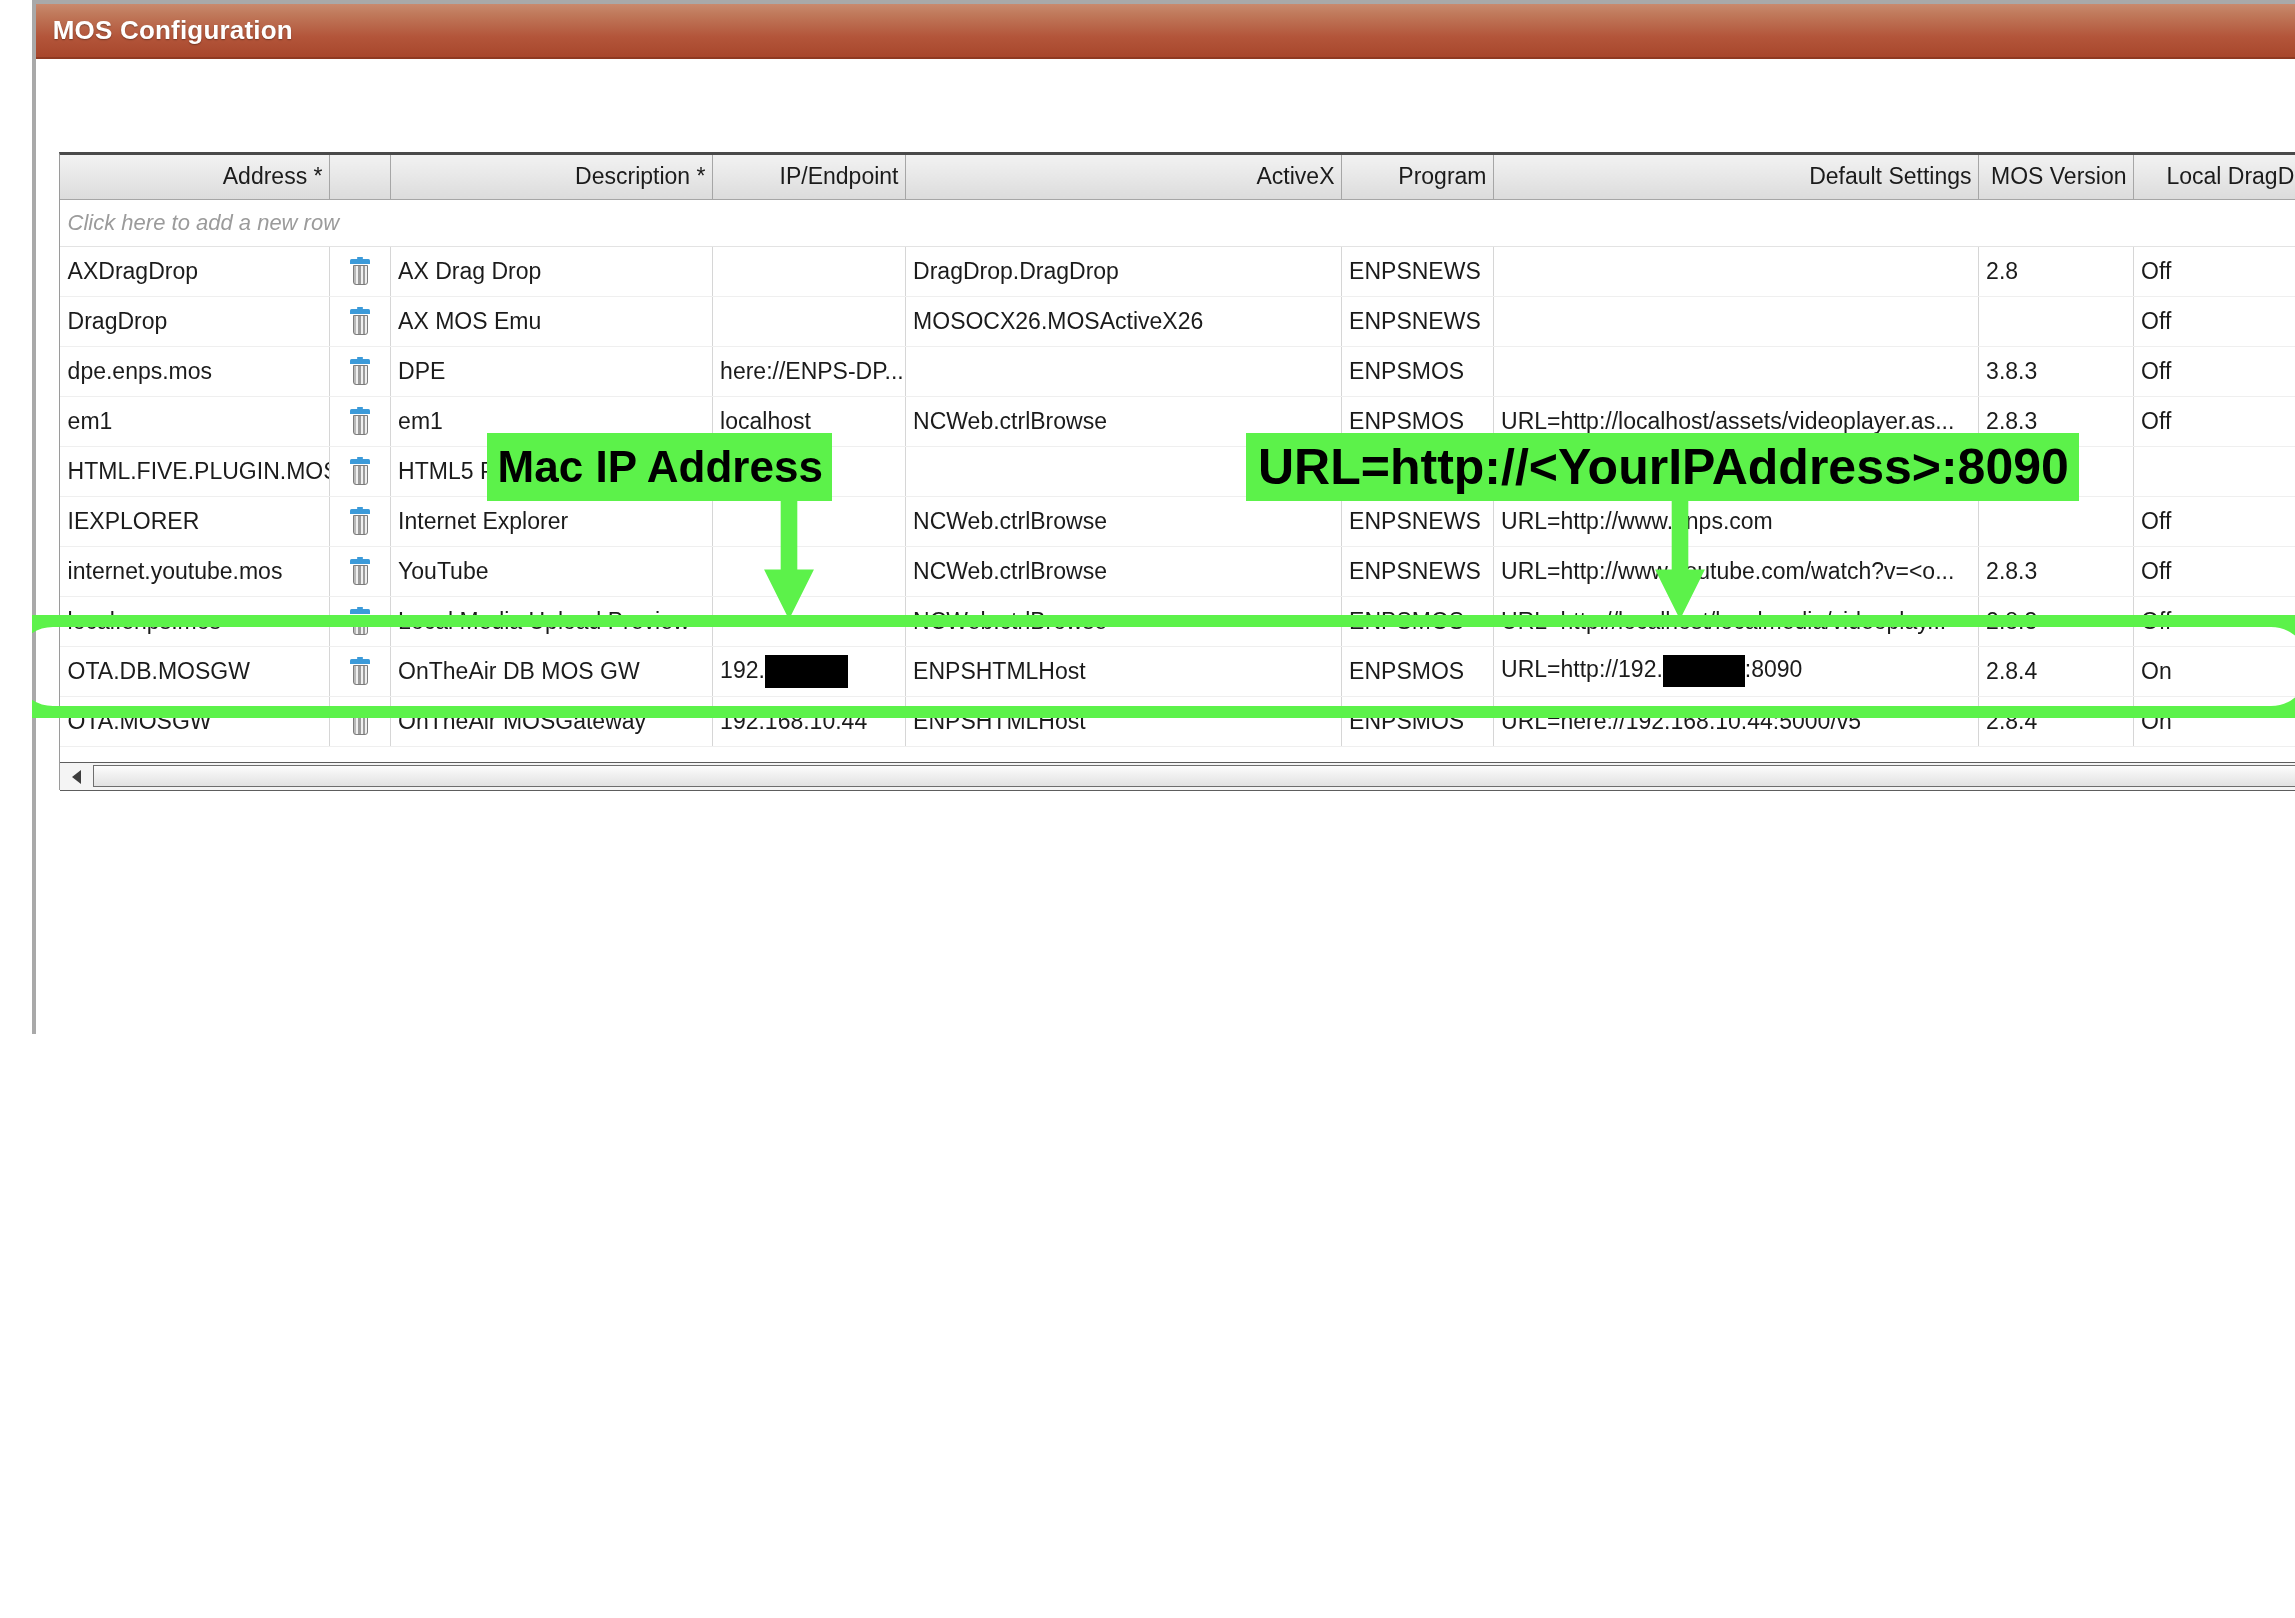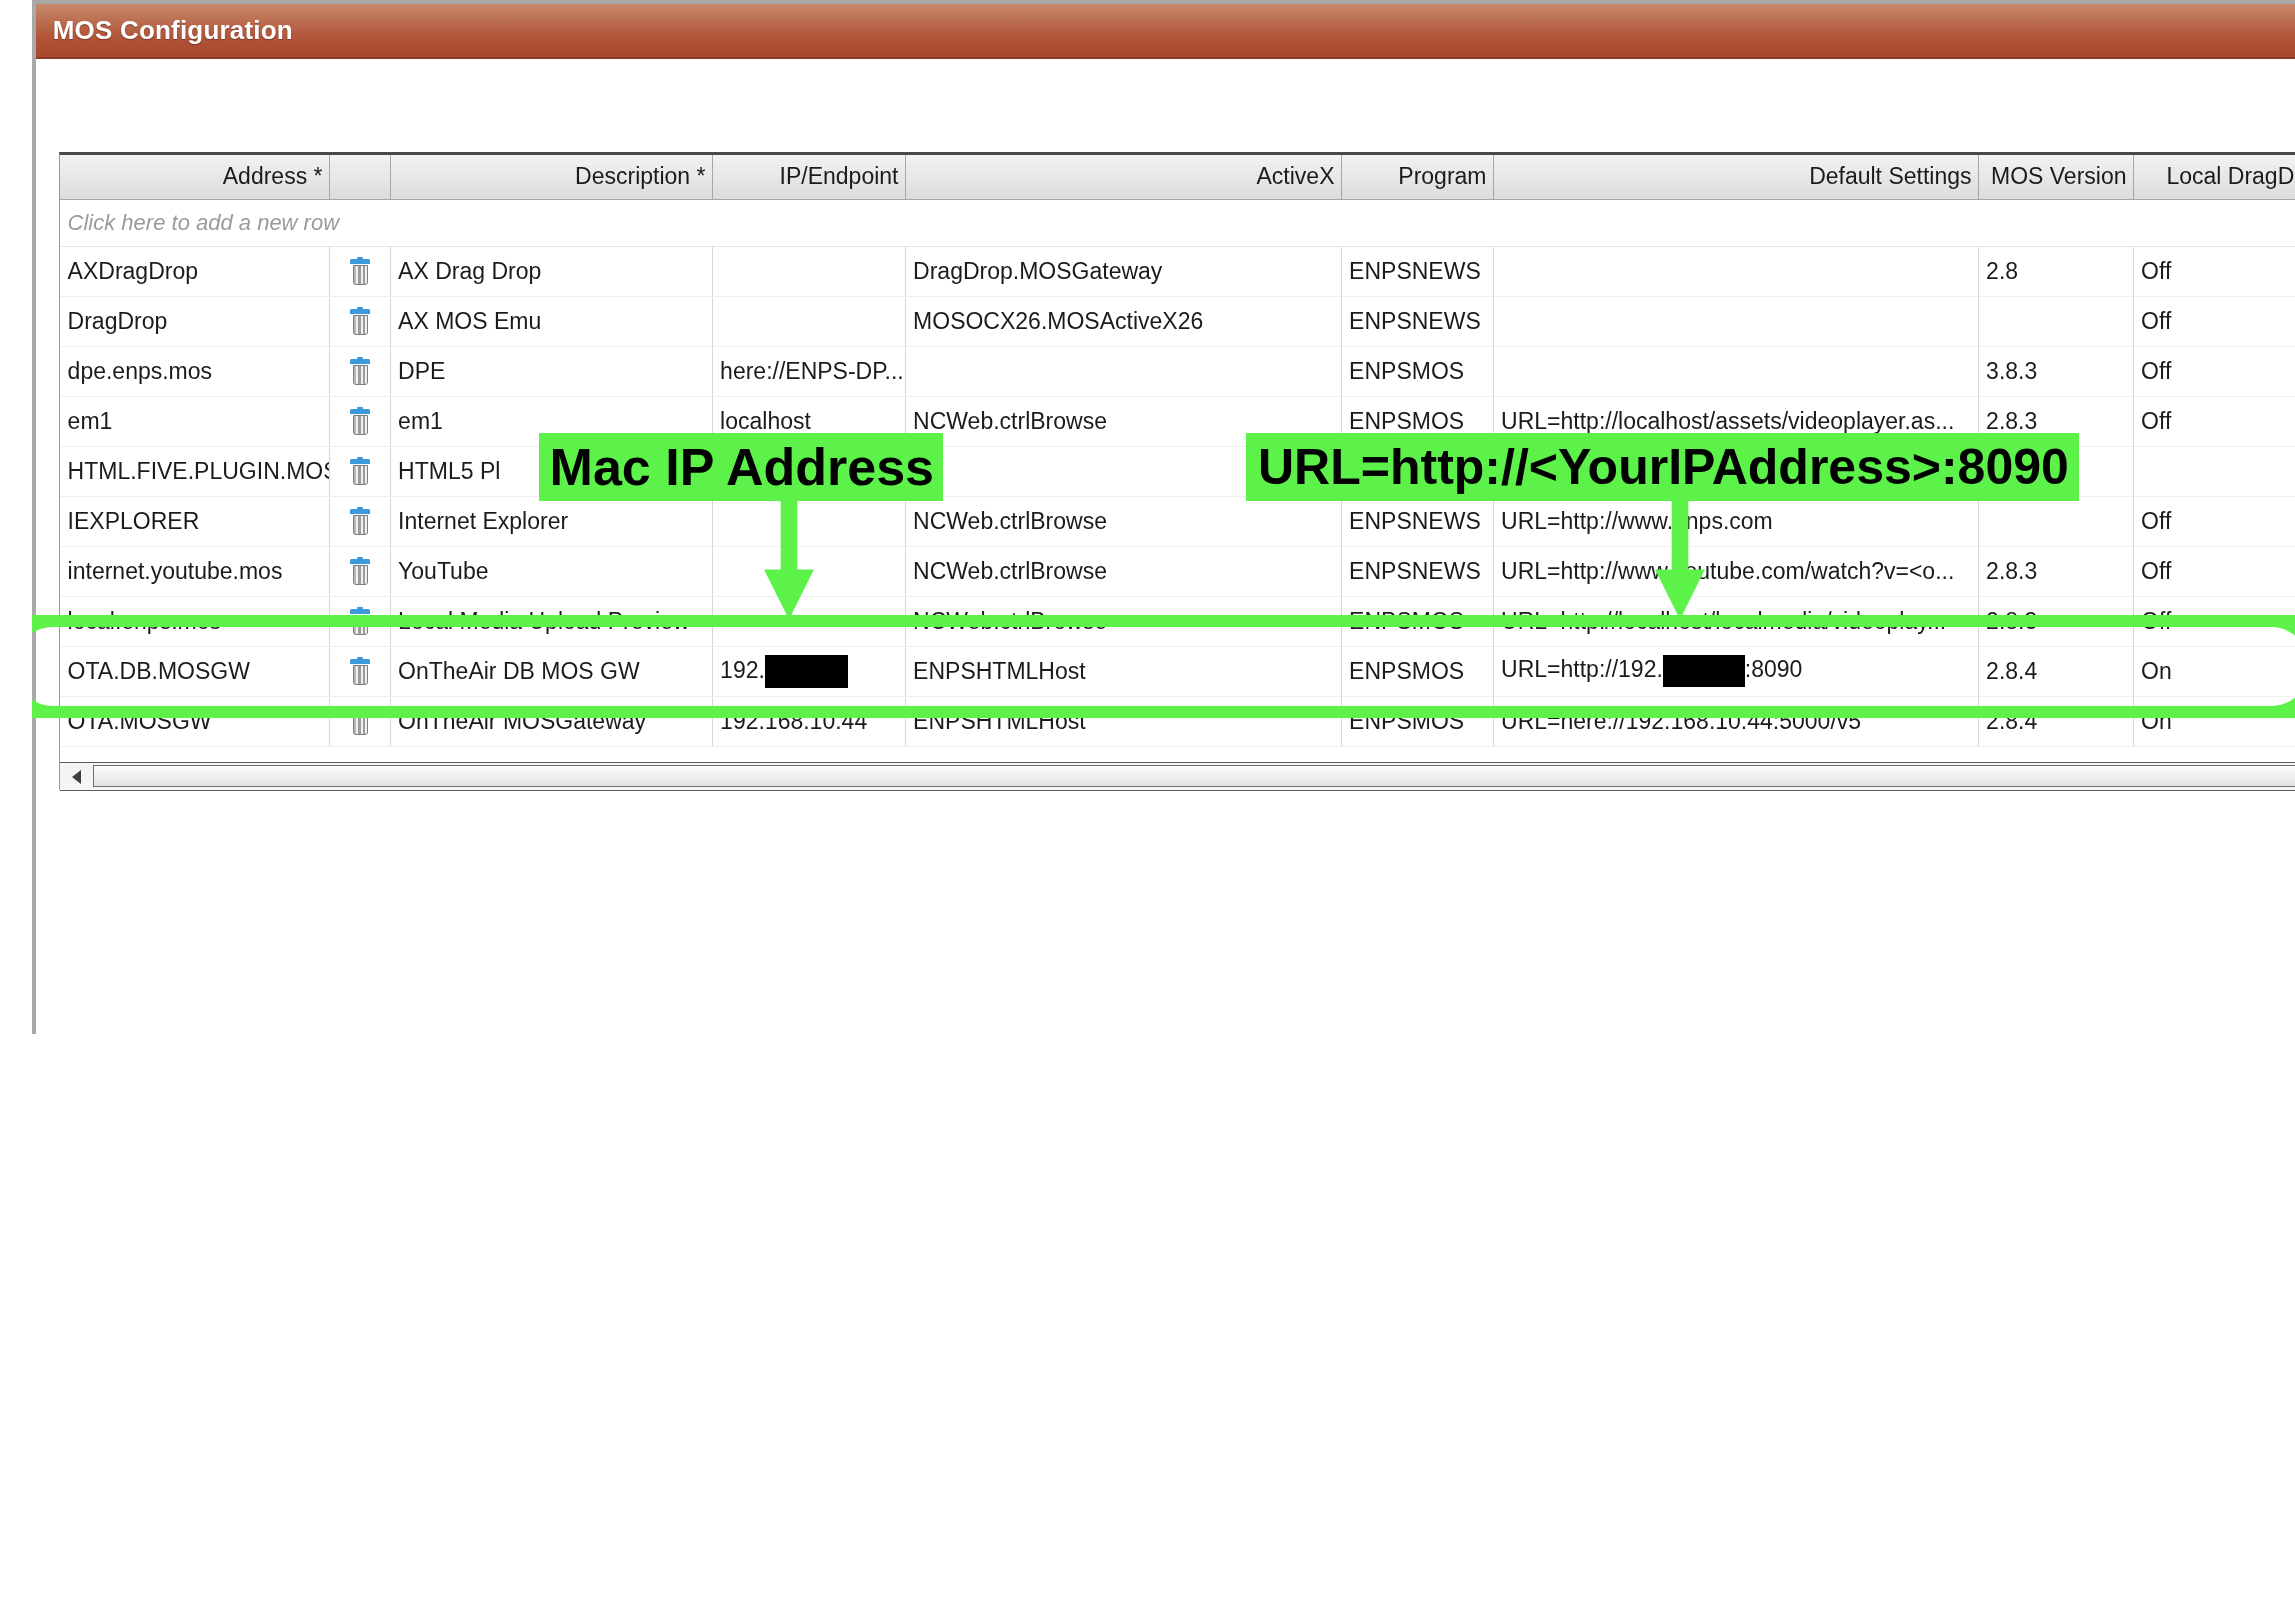--- a/index.html
+++ b/index.html
@@ -172,24 +172,24 @@
     background: #5cf24a;
     color: #000000;
     font-weight: bold;
     font-family: "Liberation Sans", sans-serif;
     white-space: nowrap;
     line-height: 1;
     display: flex;
     align-items: center;
   }
   #ann-label-left {
-    left: 507px; top: 433px;
+    left: 455px; top: 433px;
     height: 68px;
     padding: 0 9px 0 10.6px;
-    font-size: 52px;
+    font-size: 44px;
   }
   #ann-label-right {
     left: 1214px; top: 433px;
     height: 68px;
     padding: 0 10.6px 0 12px;
     font-size: 50px;
     text-align: center;
   }
   .ann-arrow {
     position: absolute;
@@ -261,21 +261,21 @@
         <tbody>
           <tr class="newrow">
             <td colspan="9">Click here to add a new row</td>
           </tr>
 
         <tr>
               <td>AXDragDrop</td>
               <td class="trash"><span class="trash-icon"><span class="lid"></span><span class="can"></span></span></td>
               <td>AX Drag Drop</td>
               <td></td>
-              <td>DragDrop.MOSGateway</td>
+              <td>DragDrop.DragDrop</td>
               <td>ENPSNEWS</td>
               <td></td>
               <td>2.8</td>
               <td>Off</td>
             </tr>
             <tr>
               <td>DragDrop</td>
               <td class="trash"><span class="trash-icon"><span class="lid"></span><span class="can"></span></span></td>
               <td>AX MOS Emu</td>
               <td></td>

